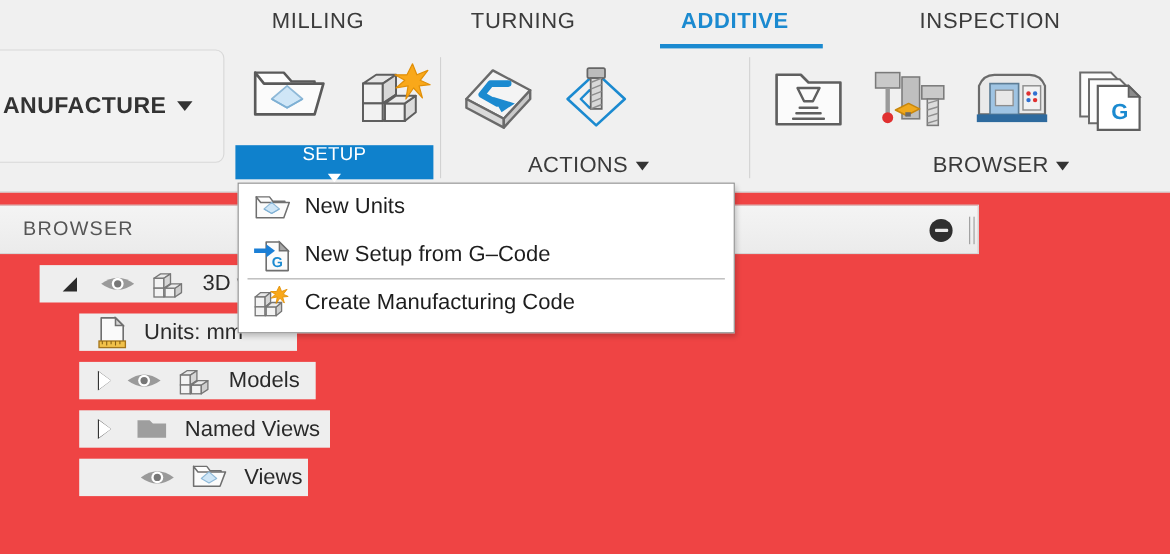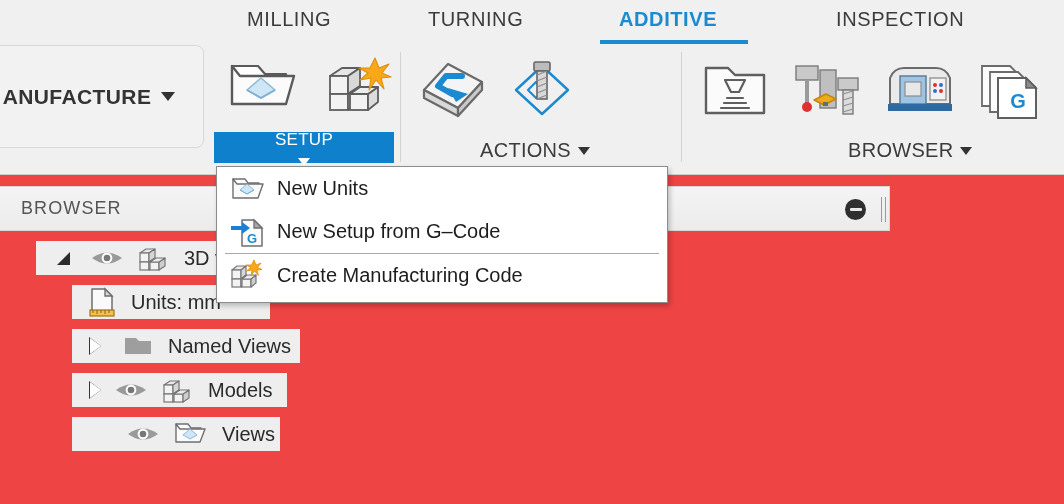--- a/index.html
+++ b/index.html
@@ -431,36 +431,20 @@
             <path d="M18 3 v7 h7 z" fill="#d6d6d6" stroke="#6f6f6f" stroke-width="1.4"></path>
             <rect x="3" y="24" width="24" height="6" fill="#f1c14a" stroke="#a5751a" stroke-width="1.2"></rect>
             <path d="M6 24 v3 M10 24 v4 M14 24 v3 M18 24 v4 M22 24 v3" stroke="#8a6315" stroke-width="1"></path>
           </svg>
         </span>
         <span class="tree-label">Units: mm</span>
       </div>
     </div>
 
     <div class="tree-row">
-      <div class="rowbg" style="left:72px; width:228px;"></div>
-      <div class="cell" style="padding-left:36px;">
-        <span class="expander">
-          <span class="tri-right"></span>
-        </span>
-        <span style="width:16px;"></span>
-        <span style="margin-right:14px;">
-          <svg width="32" height="26" viewBox="0 0 32 26">
-            <path d="M3 5 h11 l3 3 h12 v13 H3 Z" fill="#9e9e9e"></path>
-          </svg>
-        </span>
-        <span class="tree-label">Named Views</span>
-      </div>
-    </div>
-
-    <div class="tree-row">
       <div class="rowbg" style="left:72px; width:215px;"></div>
       <div class="cell" style="padding-left:36px;">
         <span class="expander">
           <span class="tri-right"></span>
         </span>
         <span style="width:8px;"></span>
         <span style="margin-right:12px;">
           <svg width="34" height="22" viewBox="0 0 34 22">
             <path d="M2 11 Q17 0 32 11 Q17 22 2 11 Z" fill="#9a9a9a"></path>
             <circle cx="17" cy="11" r="5.4" fill="#ffffff"></circle>
@@ -473,20 +457,36 @@
             <rect x="4" y="10" width="9" height="9" fill="#f3f3f3" stroke="#767676" stroke-width="1.2"></rect>
             <path d="M13 10 l6 -4 v9 l-6 4 z" fill="#d6d6d6" stroke="#767676" stroke-width="1.2" stroke-linejoin="round"></path>
             <rect x="4" y="19" width="9" height="8" fill="#f3f3f3" stroke="#767676" stroke-width="1.2"></rect>
             <path d="M13 19 l6 -4 v8 l-6 4 z" fill="#dadada" stroke="#767676" stroke-width="1.2" stroke-linejoin="round"></path>
             <rect x="14" y="19" width="9" height="8" fill="#f3f3f3" stroke="#767676" stroke-width="1.2"></rect>
             <path d="M23 19 l6 -4 v8 l-6 4 z" fill="#cecece" stroke="#767676" stroke-width="1.2" stroke-linejoin="round"></path>
             <path d="M23 19 l6 -4 h-9 l-6 4 z" fill="#ebebeb" stroke="#767676" stroke-width="1.2" stroke-linejoin="round"></path>
           </svg>
         </span>
         <span class="tree-label">Models</span>
+      </div>
+    </div>
+
+    <div class="tree-row">
+      <div class="rowbg" style="left:72px; width:228px;"></div>
+      <div class="cell" style="padding-left:36px;">
+        <span class="expander">
+          <span class="tri-right"></span>
+        </span>
+        <span style="width:16px;"></span>
+        <span style="margin-right:14px;">
+          <svg width="32" height="26" viewBox="0 0 32 26">
+            <path d="M3 5 h11 l3 3 h12 v13 H3 Z" fill="#9e9e9e"></path>
+          </svg>
+        </span>
+        <span class="tree-label">Named Views</span>
       </div>
     </div>
 
     <div class="tree-row">
       <div class="rowbg" style="left:72px; width:208px;"></div>
       <div class="cell" style="padding-left:78px;">
         <span style="margin-right:12px;">
           <svg width="34" height="22" viewBox="0 0 34 22">
             <path d="M2 11 Q17 0 32 11 Q17 22 2 11 Z" fill="#9a9a9a"></path>
             <circle cx="17" cy="11" r="5.4" fill="#ffffff"></circle>

